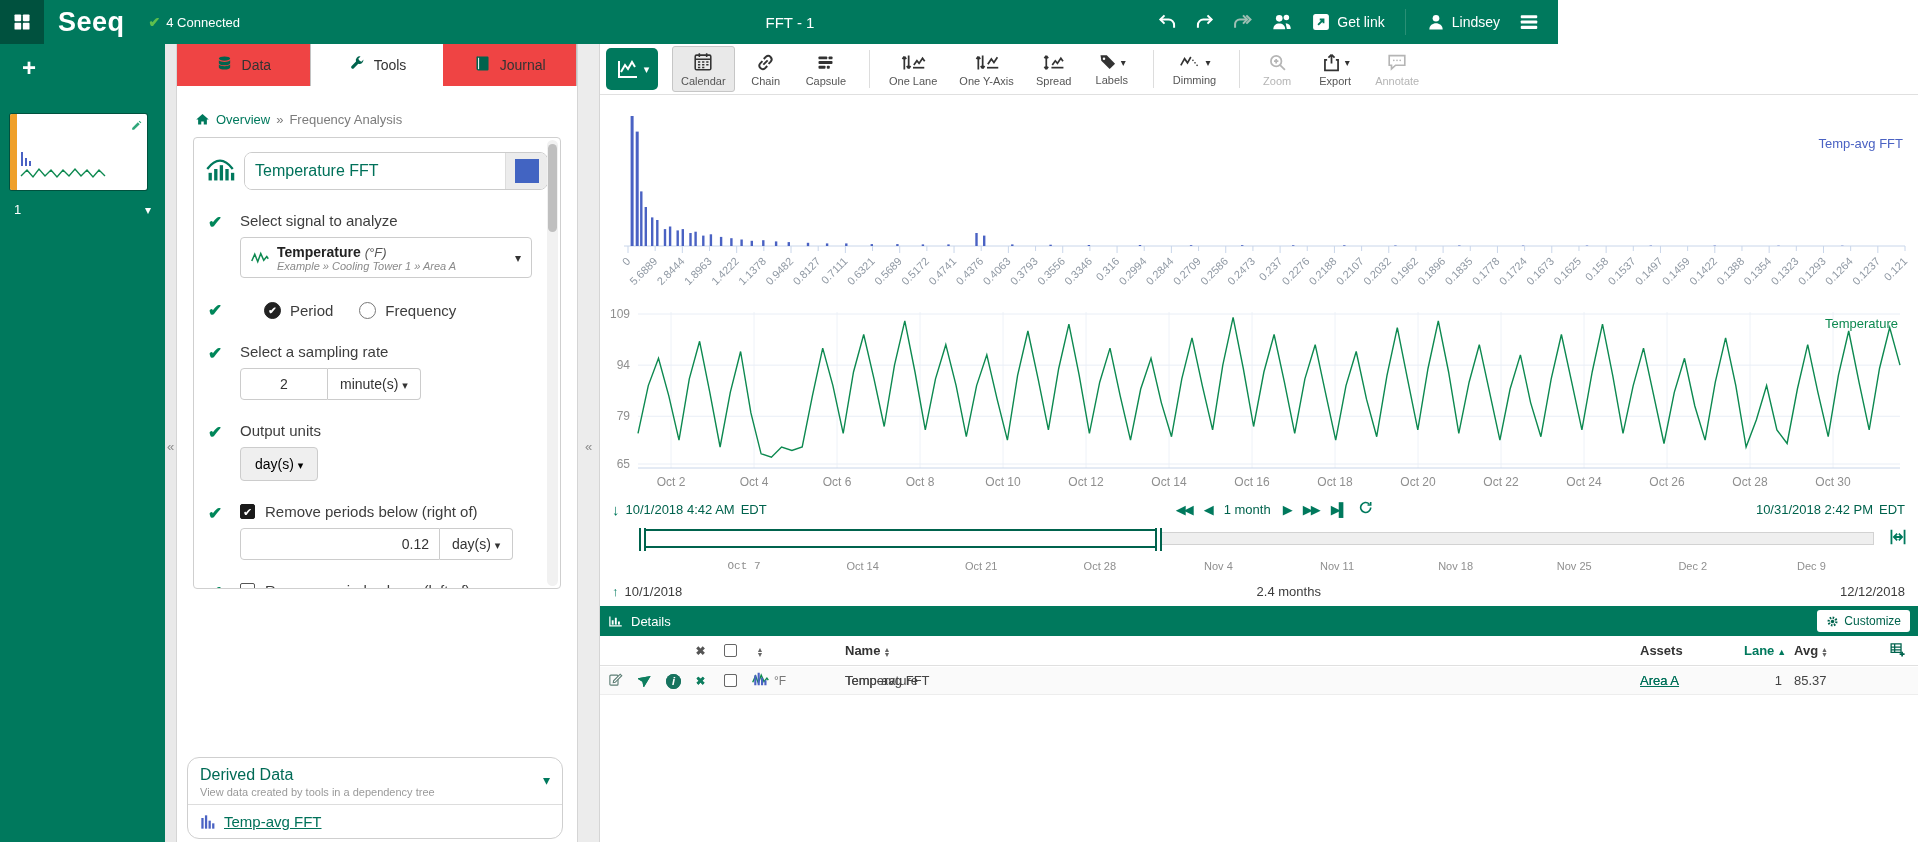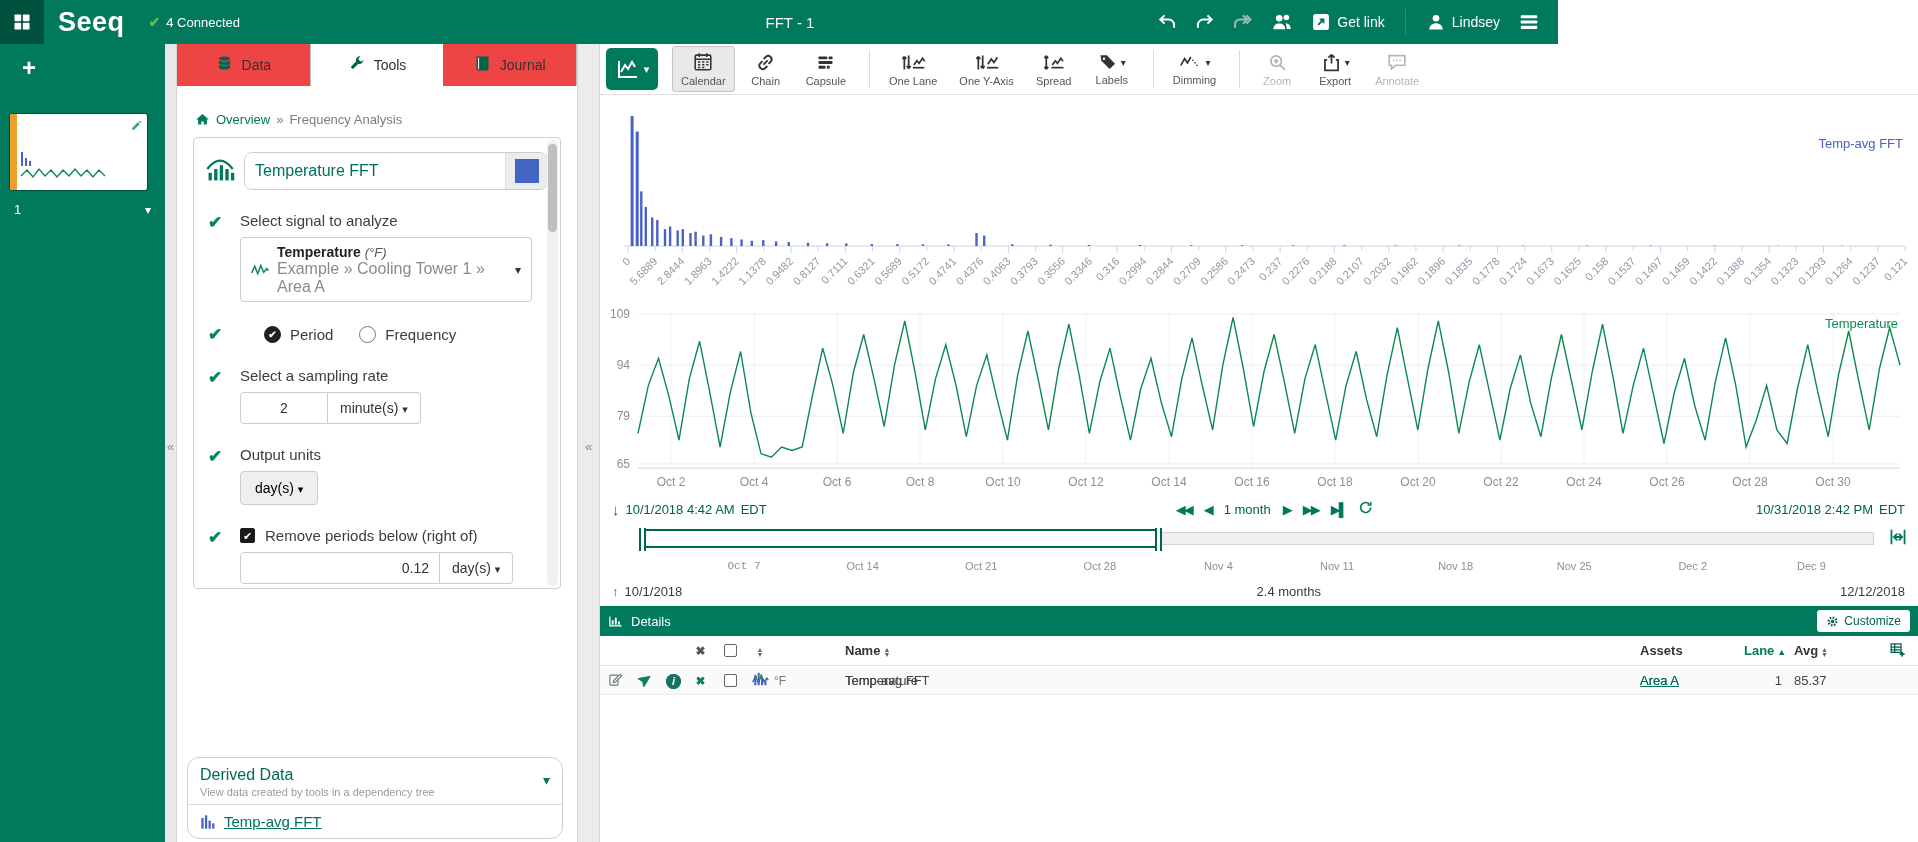--- a/index.html
+++ b/index.html
@@ -59,21 +59,21 @@
   .chip-zone{ width:42px; background:#ececec; display:flex; align-items:center; justify-content:center; border-left:1px solid #ddd;}
   .chip{ width:24px; height:24px; background:#4264c2; cursor:pointer;}
   .step{ display:flex; gap:14px; margin-top:22px; }
   .step .chk{ color:#00875a; font-size:17px; font-weight:bold; width:22px; text-align:center; flex:none;}
   .step .body{ flex:1; font-size:15px; color:#3d3d3d;}
   .sig-box{ margin-top:8px; border:1px solid #ccc; border-radius:4px; padding:5px 10px; display:flex; align-items:center; gap:8px; cursor:pointer; width:292px;}
   .sig-box .tcol{ flex:1;}
   .sig-box .l1{ font-size:14px; color:#222;}
   .sig-box .l1 b{ font-weight:bold;}
   .sig-box .l1 i{ color:#555; font-size:13px;}
-  .sig-box .l2{ color:#8a8a8a; font-size:16px;}
+  .sig-box .l2{ font-style:italic; color:#8a8a8a; font-size:11px;}
   .sig-box .car{ color:#333; font-size:12px;}
   .radio-row{ display:flex; align-items:center; gap:26px; margin-left:24px;}
   .radio{ display:flex; align-items:center; gap:9px; cursor:pointer;}
   .rdot{ width:17px; height:17px; border-radius:50%; border:1.5px solid #777; background:#fff; flex:none;}
   .rdot.on{ background:#222; border-color:#222; color:#fff; font-size:10px; display:flex; align-items:center; justify-content:center; font-weight:bold;}
   .inp-group{ display:flex; margin-top:8px;}
   .inp-group .num{ width:88px; border:1px solid #ccc; border-radius:4px 0 0 4px; padding:7px 10px; font-size:14px; color:#333; text-align:center;}
   .inp-group .num.wide{ width:200px; text-align:right;}
   .inp-group .unit{ border:1px solid #ccc; border-left:none; border-radius:0 4px 4px 0; padding:7px 12px; font-size:14px; color:#333; background:#fff; cursor:pointer;}
   .solo-unit{ display:inline-block; border:1px solid #ccc; border-radius:4px; padding:8px 14px; font-size:14px; margin-top:8px; cursor:pointer;}

